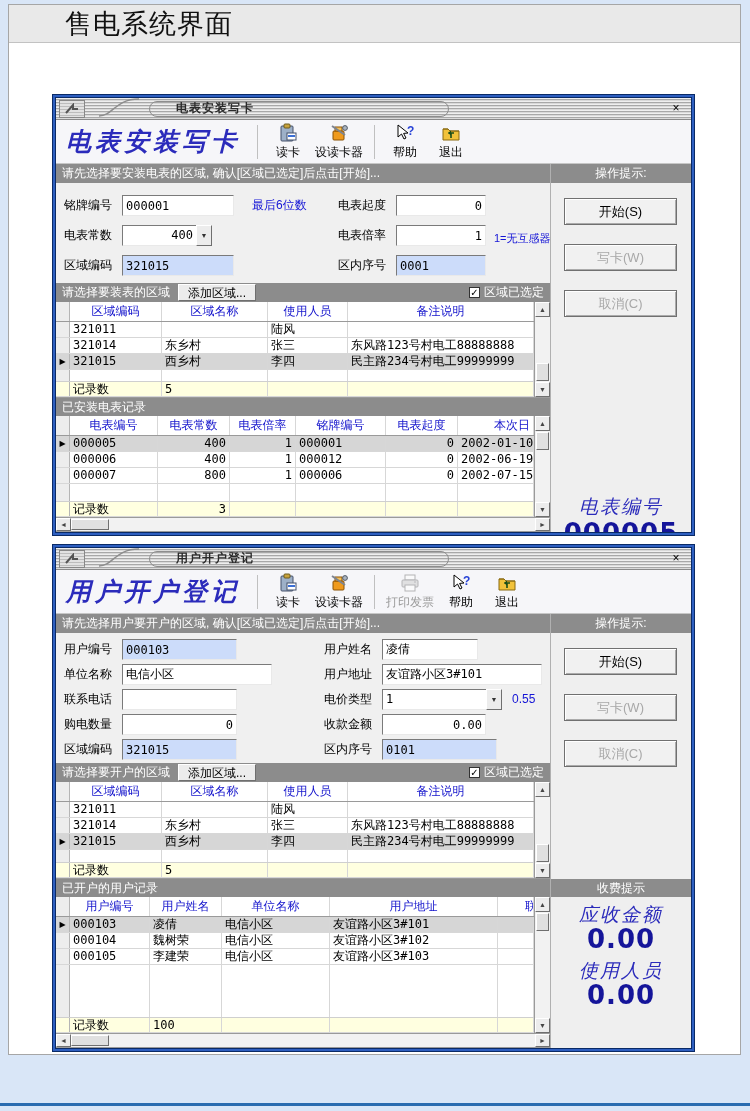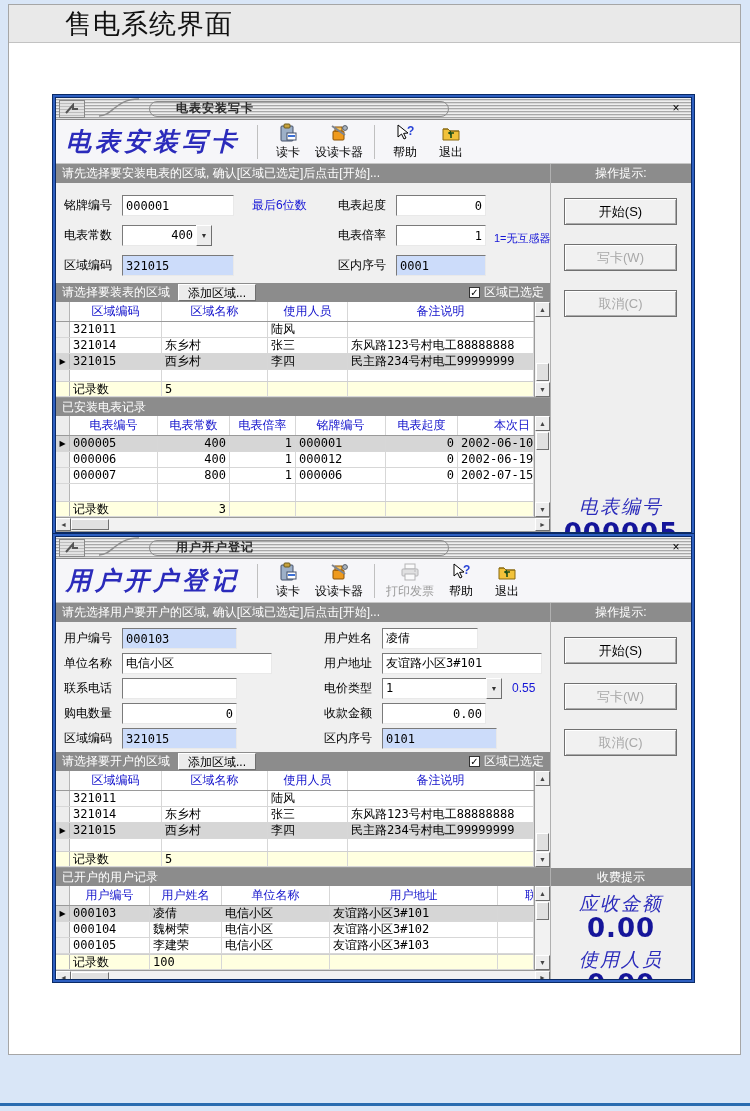--- a/index.html
+++ b/index.html
@@ -330,21 +330,21 @@
             <span class="gcell" style="width:72px;">电表起度</span>
             <span class="gcell r" style="flex:1;">本次日</span>
           </div>
           <div class="grow selected">
             <span class="gcell selc">▶</span>
             <span class="gcell" style="width:88px;">000005</span>
             <span class="gcell r" style="width:72px;">400</span>
             <span class="gcell r" style="width:66px;">1</span>
             <span class="gcell" style="width:90px;">000001</span>
             <span class="gcell r" style="width:72px;">0</span>
-            <span class="gcell" style="flex:1;">2002-06-10</span>
+            <span class="gcell" style="flex:1;">2002-01-10</span>
           </div>
           <div class="grow">
             <span class="gcell selc"></span>
             <span class="gcell" style="width:88px;">000006</span>
             <span class="gcell r" style="width:72px;">400</span>
             <span class="gcell r" style="width:66px;">1</span>
             <span class="gcell" style="width:90px;">000012</span>
             <span class="gcell r" style="width:72px;">0</span>
             <span class="gcell" style="flex:1;text-align:right;">2002-06-19</span>
           </div>
@@ -399,21 +399,21 @@
       <div class="winbtn" style="top:34px;">开始(S)</div>
       <div class="winbtn disabled" style="top:80px;">写卡(W)</div>
       <div class="winbtn disabled" style="top:126px;">取消(C)</div>
       <div class="blue-cap" style="top:330px;">电表编号</div>
       <div class="blue-val" style="top:354px;">000005</div>
     </div>
   </div>
  </div>
 </div>
 
-<div class="xwin" style="top:533px; height:450px;">
+<div class="xwin" style="top:544px; height:508px;">
  <div class="win-inner">
   <div class="titlebar">
     <span class="tb-iconbox">
       <svg width="16" height="12" viewBox="0 0 16 12">
             <path d="M2 10 L9 2 L9 6 L14 6" stroke="#555" stroke-width="2" fill="none"></path>
           </svg>
     </span>
     <span class="tb-swoosh">
       <svg width="40" height="20" viewBox="0 0 40 20">
             <path d="M0 19 C14 19 16 2 40 2" stroke="#8d8d8d" stroke-width="1.5" fill="none"></path>

